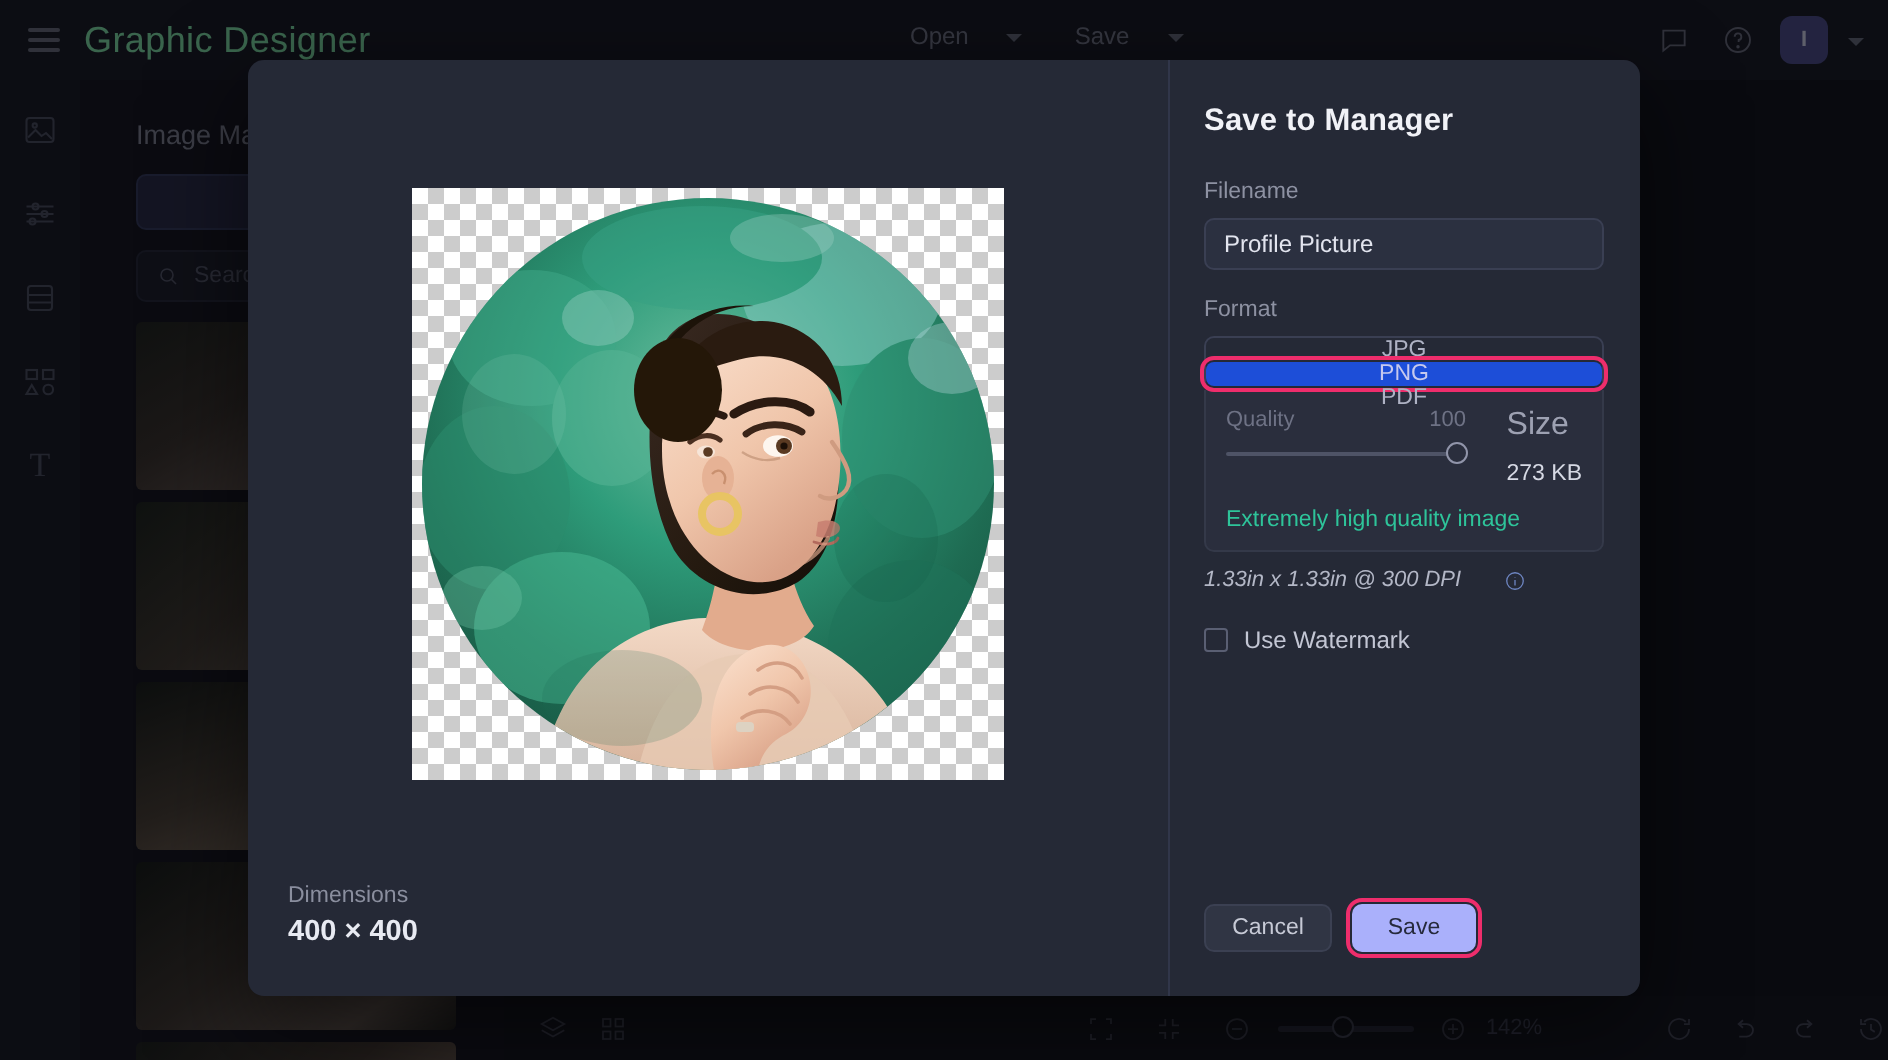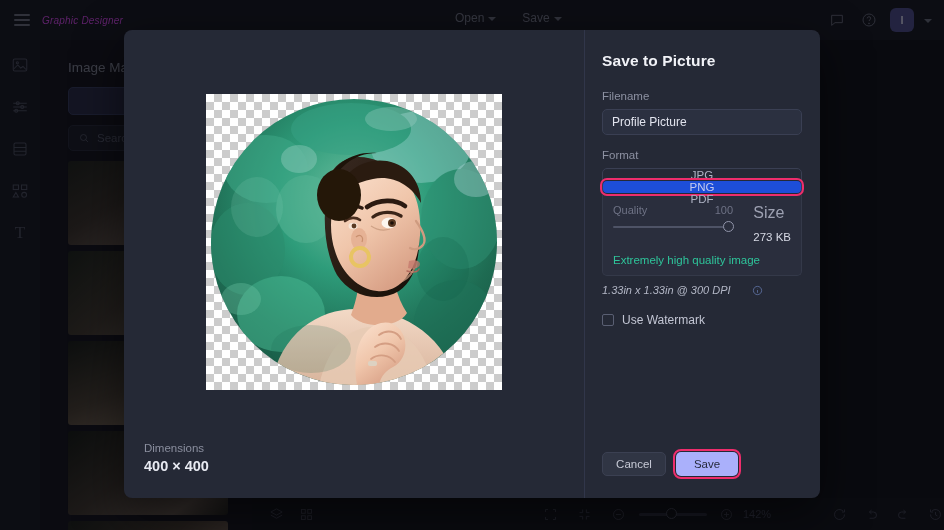--- a/index.html
+++ b/index.html
@@ -15,23 +15,23 @@
   .bg-layer { position: absolute; inset: 0; }
 
   
   .topbar {
     position: absolute; top: 0; left: 0; width: 944px; height: 40px;
     background: #13151d;
     display: flex; align-items: center;
   }
   .hamburger { width: 16px; height: 12px; margin-left: 14px; display:flex; flex-direction:column; justify-content:space-between; }
   .hamburger i { display:block; height:2px; background:#6b6f7e; border-radius:1px; }
-  .app-title { margin-left: 12px; font-size: 10px; color: #d946ef; letter-spacing: .2px; font-style: italic; }
+  .app-title { margin-left: 12px; font-size: 18px; color: #86efac; letter-spacing: .2px; }
   .topcenter { position:absolute; left: 455px; top: 11px; display:flex; gap: 26px; align-items:center;}
-  .menu-btn { font-size: 12px; color: #777b8b; display:flex; align-items:center; gap:4px; }
+  .menu-btn { font-size: 12px; color: #777b8b; display:flex; align-items:center; gap:19px; }
   .caret { width:0;height:0;border-left:4px solid transparent;border-right:4px solid transparent;border-top:4px solid #6a6e7e; margin-top:2px;}
   .topright { position:absolute; right: 12px; top: 8px; display:flex; align-items:center; gap: 10px; }
   .ticon { width: 22px; height: 22px; color:#6b6f7e; display:flex;align-items:center;justify-content:center;}
   .ticon svg { width:16px; height:16px; stroke: #6b6f7e; fill:none; stroke-width:1.4; }
   .avatar {
     width: 24px; height: 24px; border-radius: 6px; background: #4b4d8c;
     color: #dfe0f5; font-size: 11px; font-weight: 700;
     display:flex; align-items:center; justify-content:center;
   }
 
@@ -420,21 +420,21 @@
       </div>
 
       <div class="dims">
         <div class="dims-label">Dimensions</div>
         <div class="dims-value">400 × 400</div>
       </div>
       <div class="divider"></div>
     </div>
 
     <div class="modal-right">
-      <div class="modal-title">Save to Picture</div>
+      <div class="modal-title">Save to Manager</div>
 
       <div class="field-label">Filename</div>
       <div class="text-input">
         <span>Profile Picture</span>
       </div>
 
       <div class="field-label" style="margin-top:14px">Format</div>
       <div class="format-row">
         <div class="fmt">JPG</div>
         <div class="fmt sel hl-pink">PNG</div>

